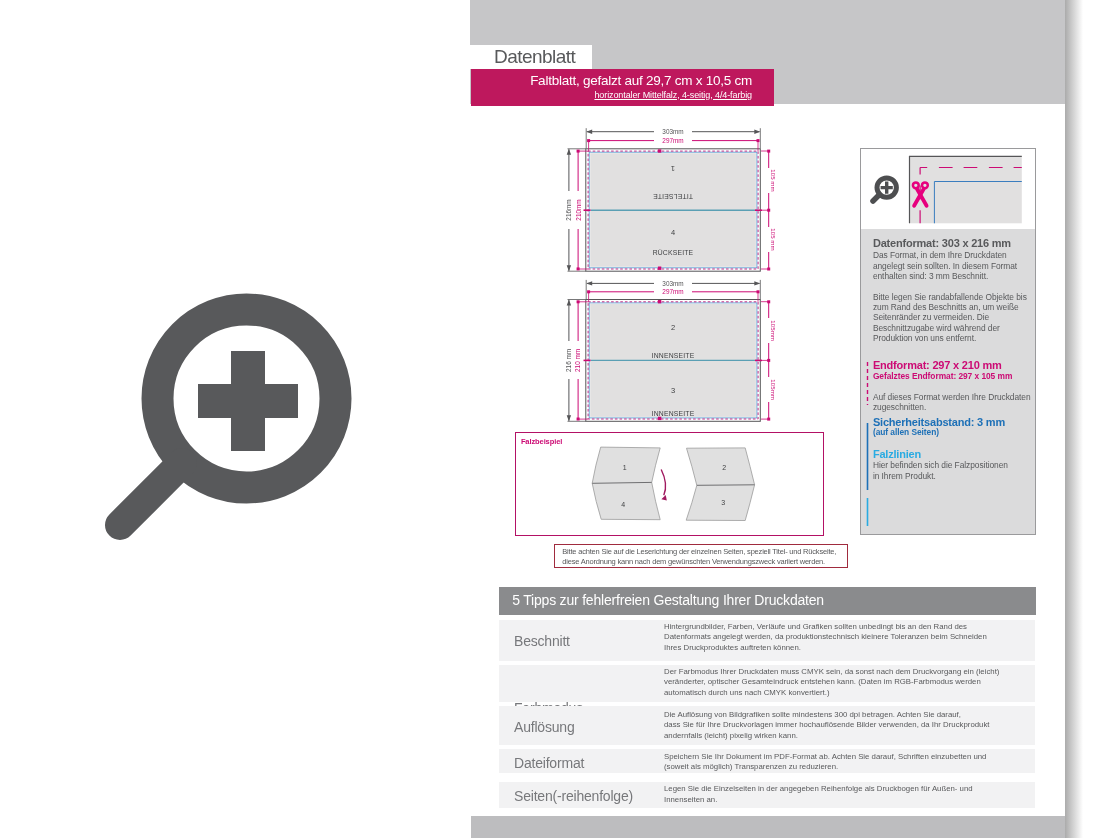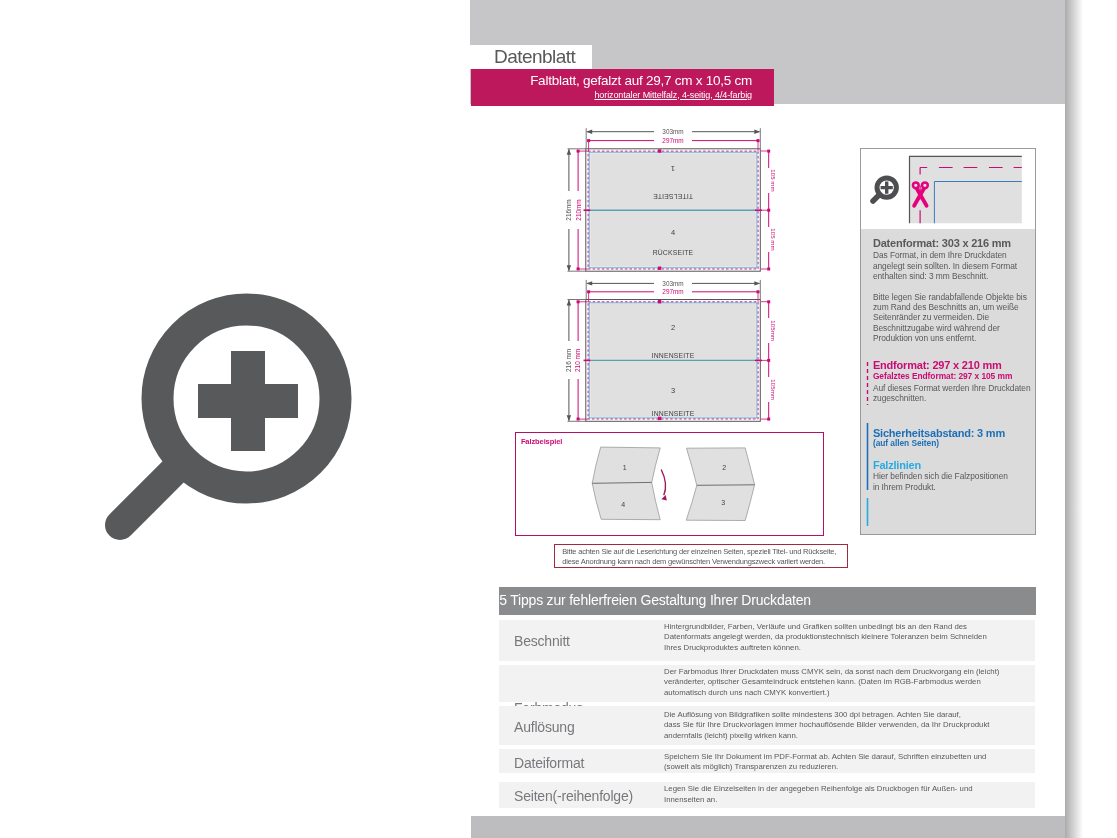--- a/index.html
+++ b/index.html
@@ -253,36 +253,36 @@
     <path d="M23 9.5 h3.4 v4.4 h4.4 v3.4 h-4.4 v4.4 h-3.4 v-4.4 h-4.4 v-3.4 h4.4 z" fill="#4d4e50"></path>
   </svg>
 
   <div class="abs" style="left:0;top:80px;width:174.6px;height:305.6px;background:#dbdbdc;"></div>
   <div class="abs" style="left:12px;top:89px;width:158px;font-size:8.4px;line-height:10.4px;letter-spacing:-0.05px;">
     <div style="font-size:11px;font-weight:bold;letter-spacing:-0.2px;">Datenformat: 303 x 216 mm</div>
     <div style="margin-top:2px;">Das Format, in dem Ihre Druckdaten<br>angelegt sein sollten. In diesem Format<br>enthalten sind: 3 mm Beschnitt.</div>
     <div style="margin-top:10px;">Bitte legen Sie randabfallende Objekte bis<br>zum Rand des Beschnitts an, um weiße<br>Seitenränder zu vermeiden. Die<br>Beschnittzugabe wird während der<br>Produktion von uns entfernt.</div>
     <div style="margin-top:16.6px;font-size:11px;font-weight:bold;color:#cc0a74;letter-spacing:-0.2px;">Endformat: 297 x 210 mm</div>
     <div style="color:#cc0a74;font-weight:bold;font-size:8.4px;">Gefalztes Endformat: 297 x 105 mm</div>
-    <div style="margin-top:2px;">Auf dieses Format werden Ihre Druckdaten<br>zugeschnitten.</div>
-    <div style="margin-top:24px;font-size:11px;font-weight:bold;color:#1d70b7;letter-spacing:-0.2px;">Sicherheitsabstand: 3 mm</div>
+    <div style="margin-top:11px;">Auf dieses Format werden Ihre Druckdaten<br>zugeschnitten.</div>
+    <div style="margin-top:4px;font-size:11px;font-weight:bold;color:#1d70b7;letter-spacing:-0.2px;">Sicherheitsabstand: 3 mm</div>
     <div style="color:#1d70b7;font-weight:bold;font-size:8.4px;">(auf allen Seiten)</div>
     <div style="margin-top:11.5px;font-size:11px;font-weight:bold;color:#29abe2;letter-spacing:-0.2px;">Falzlinien</div>
     <div style="margin-top:1px;">Hier befinden sich die Falzpositionen<br>in Ihrem Produkt.</div>
   </div>
 
   <svg class="abs" style="left:4px;top:210px;" width="6" height="175" viewBox="0 0 6 175">
     <line x1="2.5" y1="3" x2="2.5" y2="46" stroke="#cc0a74" stroke-width="1.4" stroke-dasharray="4,3"></line>
     <line x1="2.5" y1="64" x2="2.5" y2="131" stroke="#1d70b7" stroke-width="1.6"></line>
     <line x1="2.5" y1="139" x2="2.5" y2="167" stroke="#29abe2" stroke-width="1.6"></line>
   </svg>
 </div>
 
 <div class="abs" style="left:499.2px;top:587px;width:537.2px;height:27.5px;background:#8a8b8d;color:#fff;
-     font-size:14px;line-height:27.5px;padding-left:0;box-sizing:border-box;letter-spacing:-0.2px;">5 Tipps zur fehlerfreien Gestaltung Ihrer Druckdaten</div>
+     font-size:14px;line-height:27.5px;padding-left:13px;box-sizing:border-box;letter-spacing:-0.2px;">5 Tipps zur fehlerfreien Gestaltung Ihrer Druckdaten</div>
 
 <div class="abs" style="left:499.2px;top:620px;width:536.3px;height:41px;background:#f2f2f3;"></div>
 <div class="abs" style="left:514px;top:632.5px;font-size:14px;color:#77787b;letter-spacing:-0.2px;">Beschnitt</div>
 <div class="abs" style="left:664px;top:621.8px;width:362px;font-size:7.8px;line-height:10.6px;color:#58595b;">Hintergrundbilder, Farben, Verläufe und Grafiken sollten unbedingt bis an den Rand des<br>Datenformats angelegt werden, da produktionstechnisch kleinere Toleranzen beim Schneiden<br>Ihres Druckproduktes auftreten können.</div>
 
 <div class="abs" style="left:499.2px;top:665px;width:536.3px;height:37px;background:#f2f2f3;"></div>
 <div class="abs" style="left:514px;top:677px;font-size:14px;color:#77787b;letter-spacing:-0.2px;margin-top:23px;">Farbmodus</div>
 <div class="abs" style="left:664px;top:666.8px;width:368px;font-size:7.8px;line-height:10.6px;color:#58595b;">Der Farbmodus Ihrer Druckdaten muss CMYK sein, da sonst nach dem Druckvorgang ein (leicht)<br>veränderter, optischer Gesamteindruck entstehen kann. (Daten im RGB-Farbmodus werden<br>automatisch durch uns nach CMYK konvertiert.)</div>
 
 <div class="abs" style="left:499.2px;top:706px;width:536.3px;height:39px;background:#f2f2f3;"></div>

